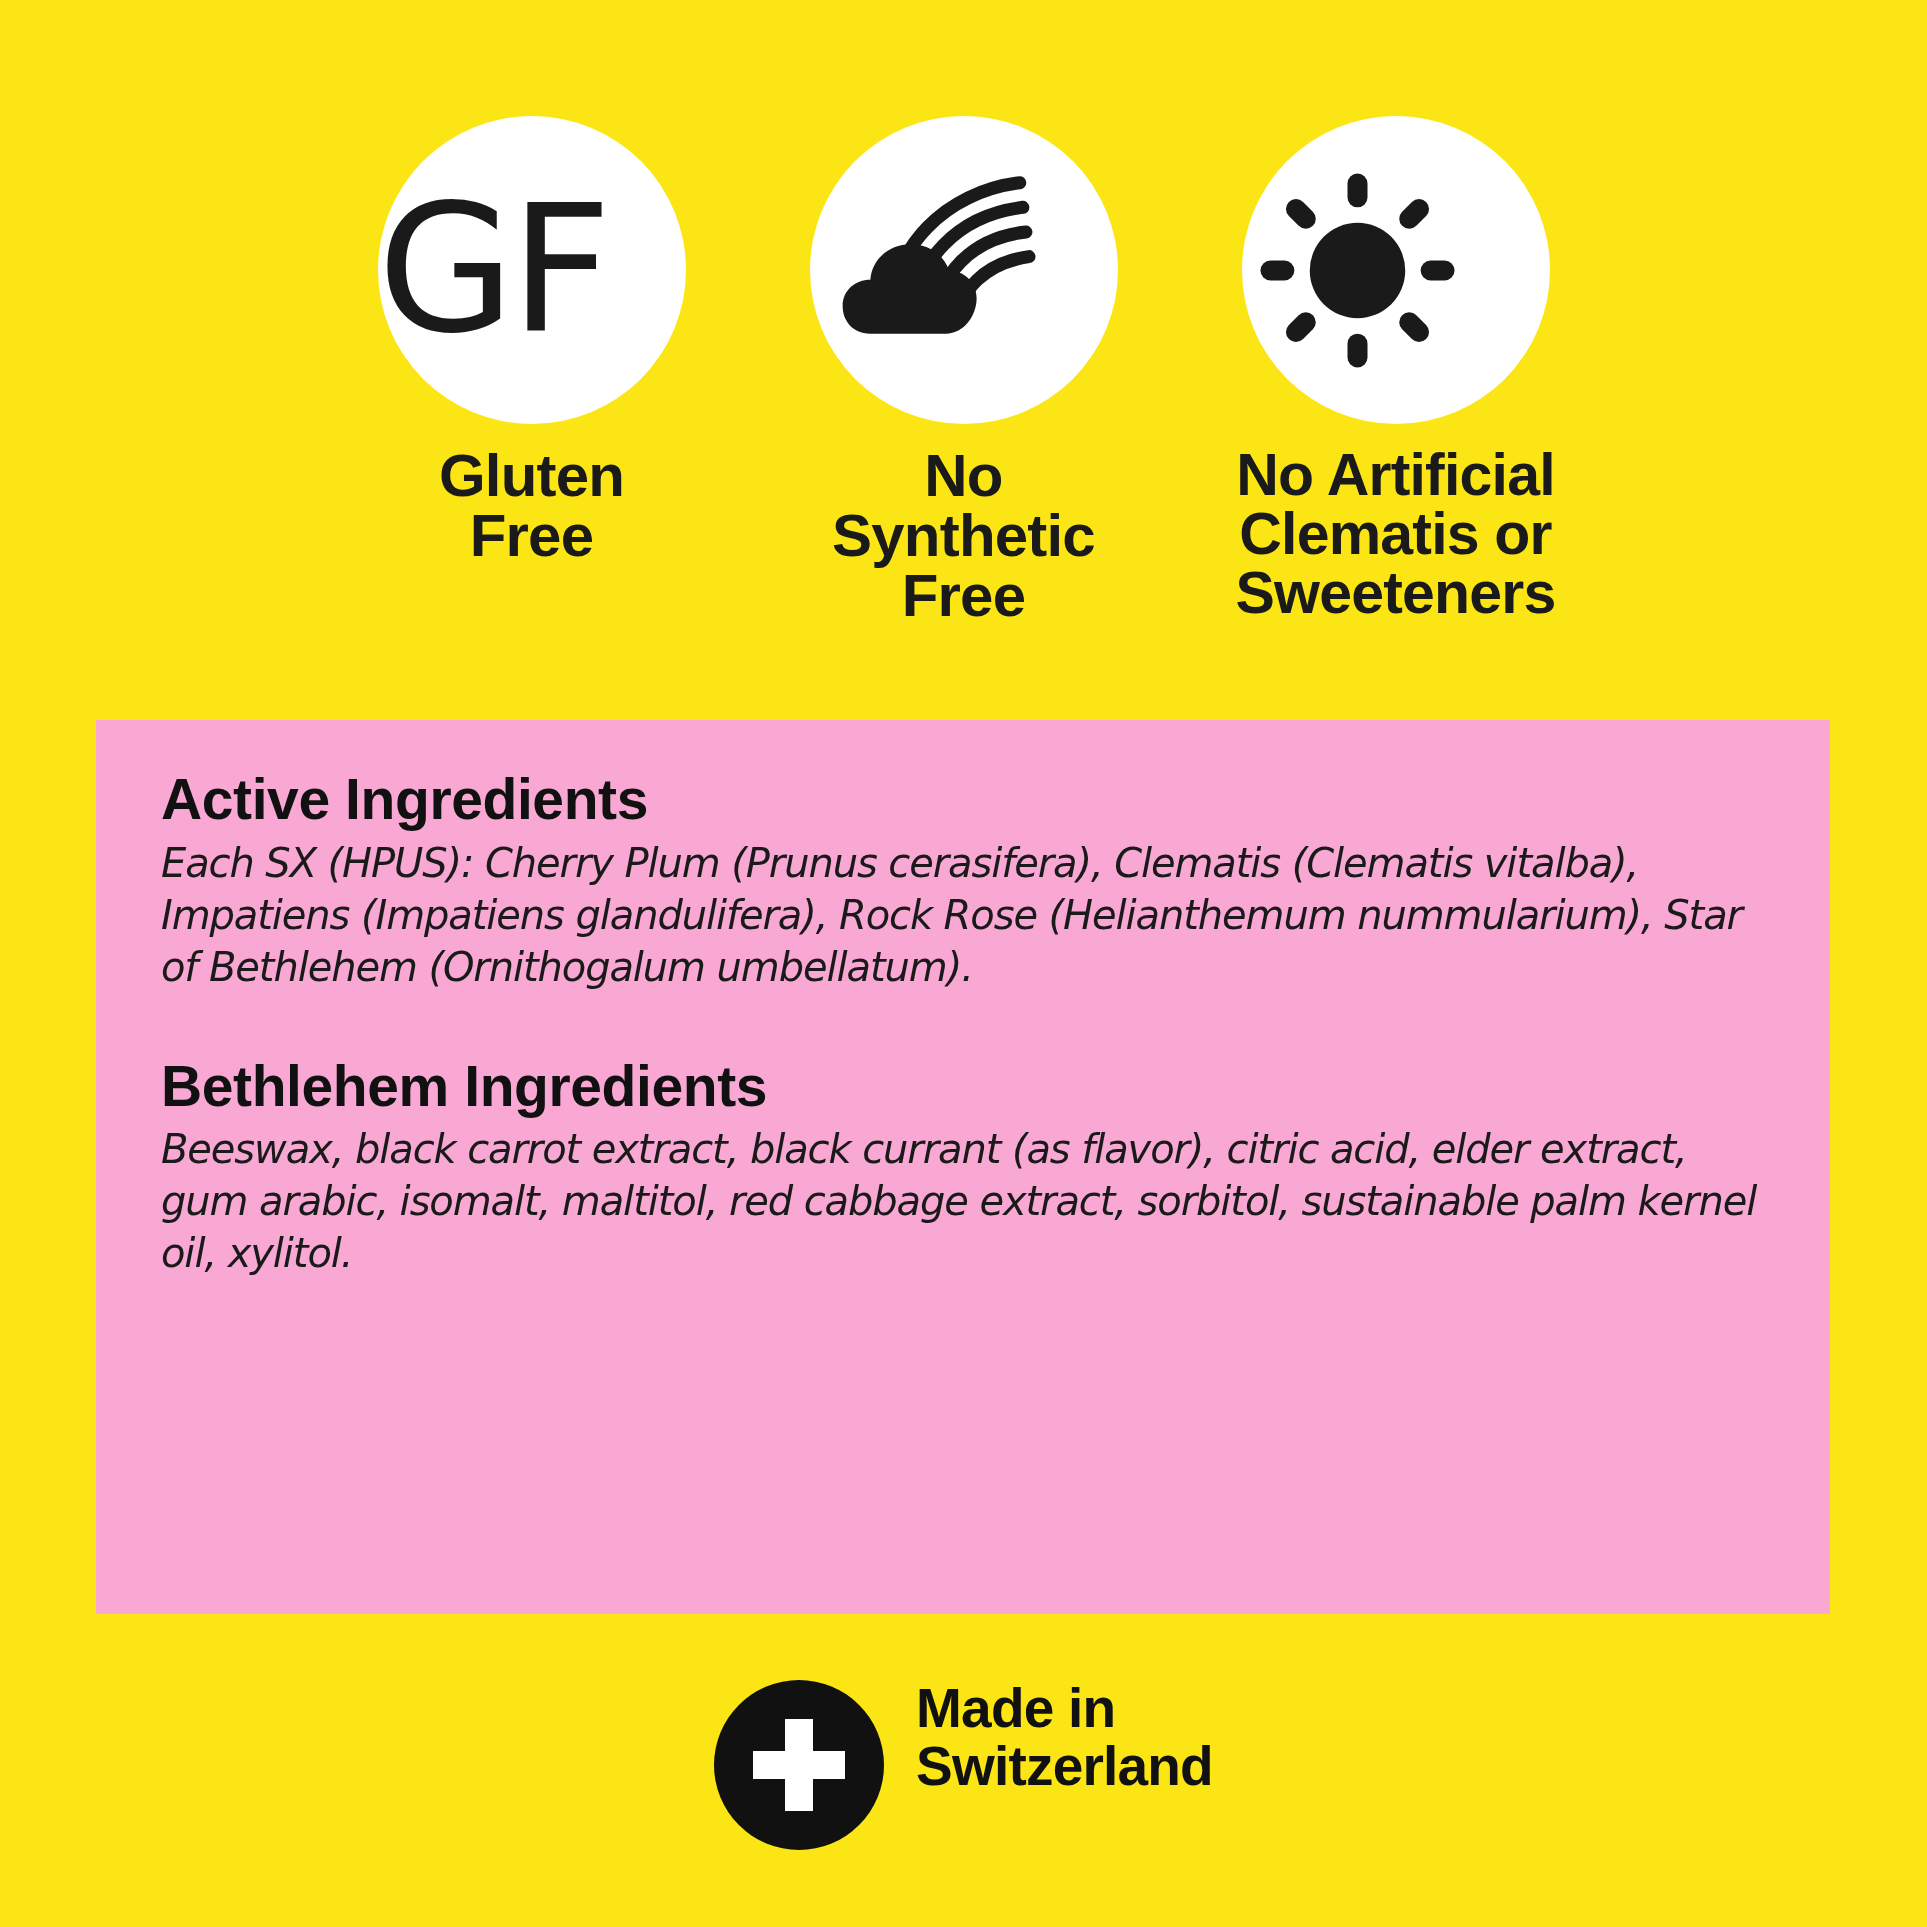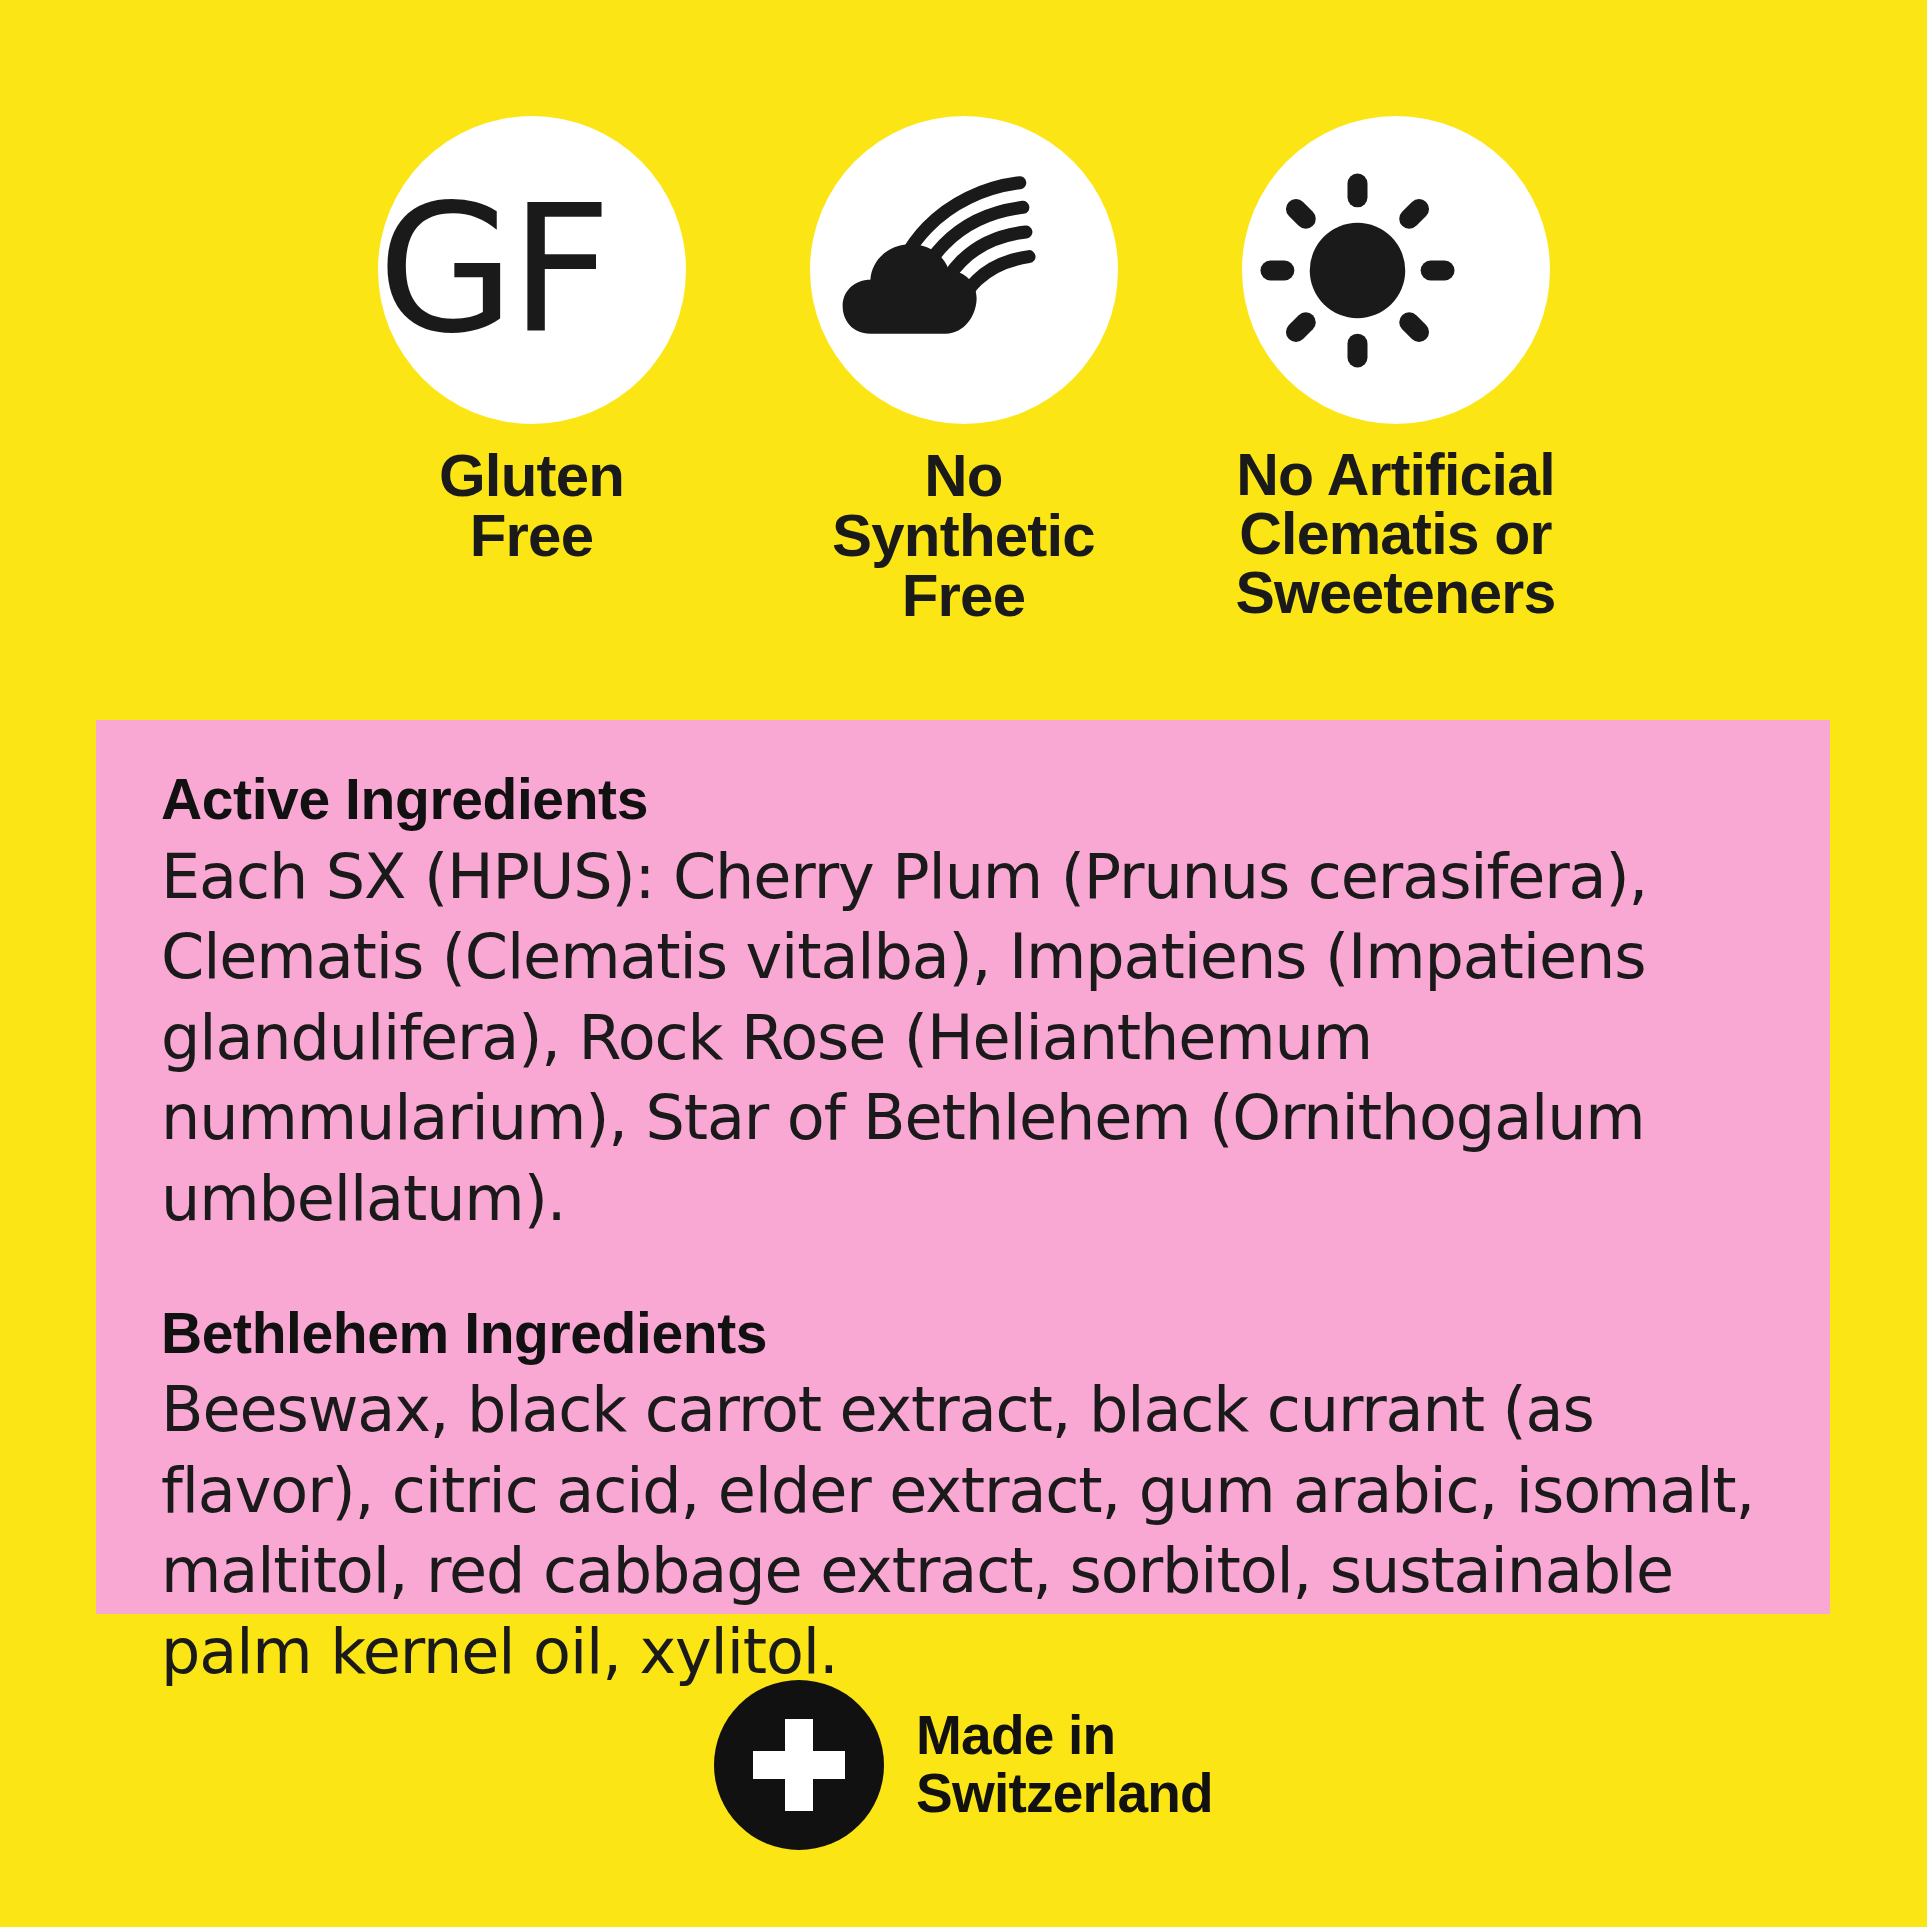--- a/index.html
+++ b/index.html
@@ -88,39 +88,39 @@
   .panel h2 {
     margin: 0 0 4.6px 0;
     font-size: 57px;
     font-weight: bold;
     color: #111111;
     letter-spacing: -0.4px;
     font-family: "Liberation Sans", sans-serif;
   }
   .panel p {
     margin: 0;
-    font-size: 62px;
+    font-size: 40px;
     line-height: 1.30;
     color: #1A1A1A;
     font-family: "DejaVu Sans", sans-serif;
     font-weight: 400;
     letter-spacing: -1.1px;
+    font-style: italic;
   }
   .panel .block + .block {
     margin-top: 60px;
   }
 
   
   .footer {
     position: absolute;
     left: 0;
     top: 1680px;
     width: 1927px;
     display: flex;
-    align-items: center;
     justify-content: center;
     gap: 32px;
   }
   .swiss-circle {
     width: 170px;
     height: 170px;
     border-radius: 50%;
     background: #111111;
     display: flex;
     align-items: center;

